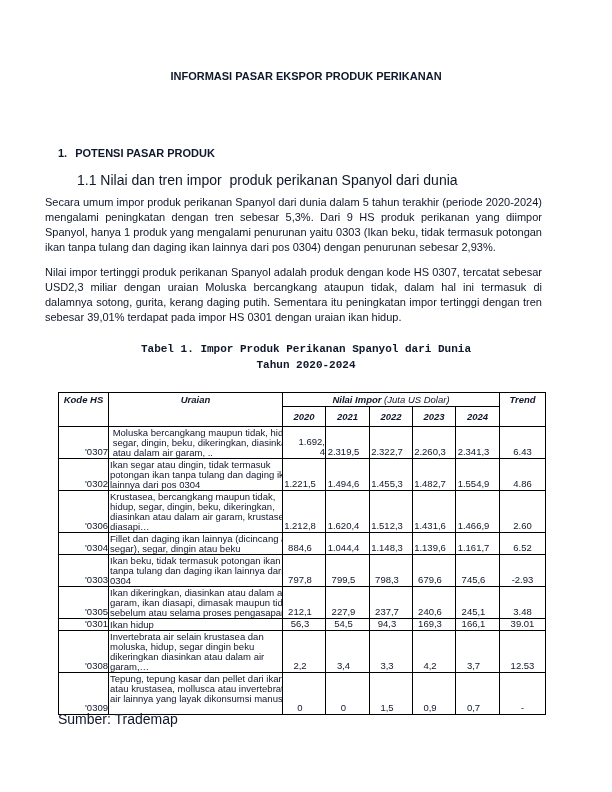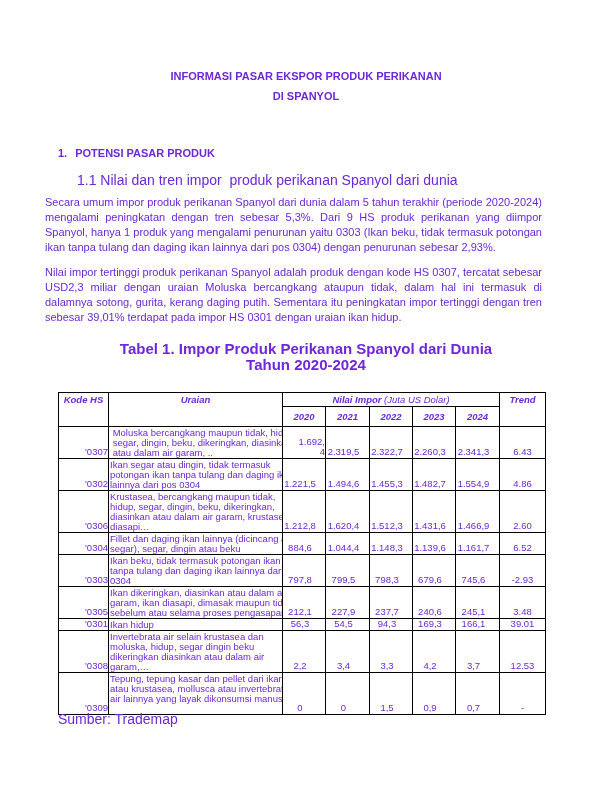--- a/index.html
+++ b/index.html
@@ -1,21 +1,21 @@
 <!DOCTYPE html>
 <html><head>
 <meta charset="utf-8">
 <style>
   html, body { margin: 0; padding: 0; background: #ffffff; }
   .page {
     position: relative;
     width: 612px;
     height: 792px;
     background: #ffffff;
-    color: #6d28d9;
+    color: #0f172a;
     font-family: "Liberation Sans", "DejaVu Sans", sans-serif;
     overflow: hidden;
   }
   .doc-title {
     position: absolute;
     top: 66px; left: 0; right: 0;
     text-align: center;
     font-weight: bold;
     font-size: 11px;
     line-height: 20px;
@@ -44,22 +44,23 @@
     line-height: 15px;
     text-align: justify;
   }
   .p1 { top: 195px; }
   .p2 { top: 265px; }
   .table-caption {
     position: absolute;
     top: 341px; left: 0; right: 0;
     text-align: center;
     font-weight: bold;
-    font-size: 15px;
+    font-size: 11px;
     line-height: 16px;
+    font-family: Liberation Mono, monospace;
   }
   table.data-table {
     position: absolute;
     top: 392px; left: 58px;
     width: 487px;
     border-collapse: collapse;
     table-layout: fixed;
     font-size: 9.5px;
   }
   .data-table th, .data-table td {
@@ -114,21 +115,20 @@
     line-height: 12px;
   }
 </style>
 </head>
 <body>
 
 <div class="page">
 
   <div class="doc-title">
     <div>INFORMASI PASAR EKSPOR PRODUK PERIKANAN</div>
-    <div>DI SPANYOL</div>
   </div>
 
   <div class="section-heading">
     <span class="sec-num">1.</span><span>POTENSI PASAR PRODUK</span>
   </div>
 
   <div class="subsection">1.1 Nilai dan tren impor  produk perikanan Spanyol dari dunia</div>
 
   <p class="body-par p1">Secara umum impor produk perikanan Spanyol dari dunia dalam 5 tahun terakhir (periode 2020-2024) mengalami peningkatan dengan tren sebesar 5,3%. Dari 9 HS produk perikanan yang diimpor Spanyol, hanya 1 produk yang mengalami penurunan yaitu 0303 (Ikan beku, tidak termasuk potongan ikan tanpa tulang dan daging ikan lainnya dari pos 0304) dengan penurunan sebesar 2,93%.</p>
   <p class="body-par p2">Nilai impor tertinggi produk perikanan Spanyol adalah produk dengan kode HS 0307, tercatat sebesar USD2,3 miliar dengan uraian Moluska bercangkang ataupun tidak, dalam hal ini termasuk di dalamnya sotong, gurita, kerang daging putih. Sementara itu peningkatan impor tertinggi dengan tren sebesar 39,01% terdapat pada impor HS 0301 dengan uraian ikan hidup.</p>

